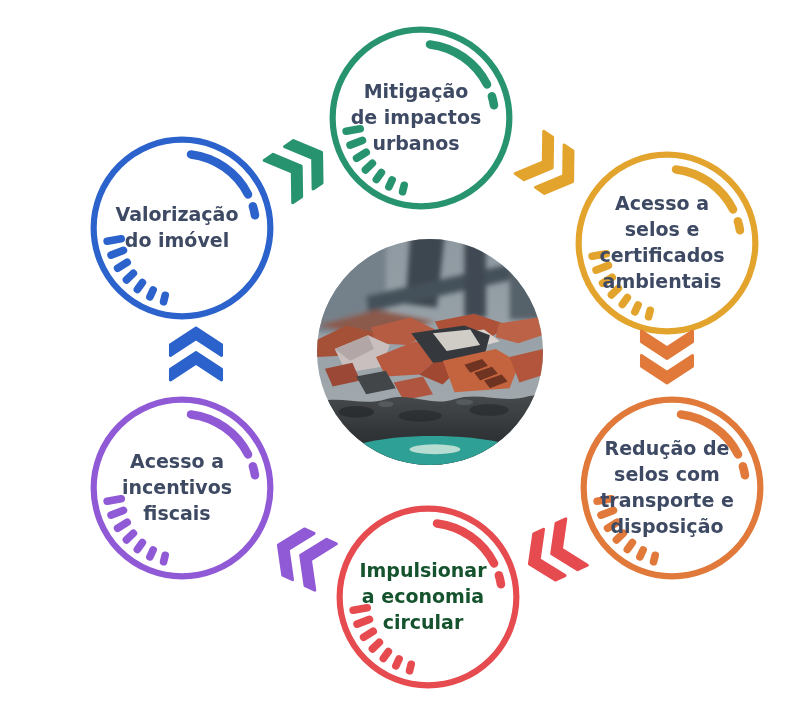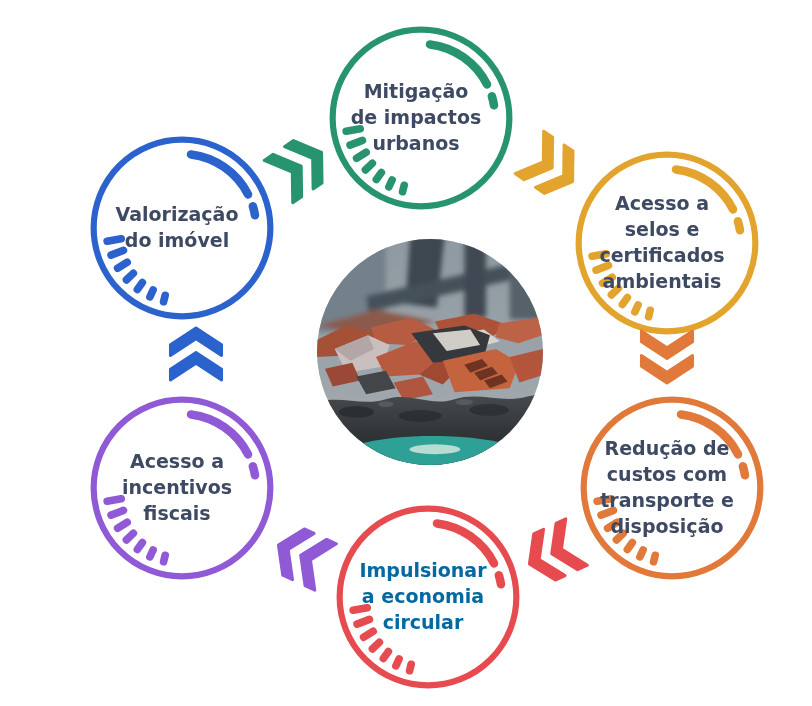--- a/index.html
+++ b/index.html
@@ -82,30 +82,30 @@
 selos e
 certificados
 ambientais</div>
   </div>
 
   <div class="node pos-bottom-right" style="color: rgb(224, 121, 58);">
     <svg class="ring" viewBox="0 0 200 200">
         <use href="#ring-sym"></use>
       </svg>
     <div class="label" style="color: rgb(62, 74, 99);">Redução de
-custos com
+selos com
 transporte e
 disposição</div>
   </div>
 
   <div class="node pos-bottom" style="color: rgb(230, 75, 79);">
     <svg class="ring" viewBox="0 0 200 200">
         <use href="#ring-sym"></use>
       </svg>
-    <div class="label" style="color: #0369a1;">Impulsionar
+    <div class="label" style="color: #14532d;">Impulsionar
 a economia
 circular</div>
   </div>
 
   <div class="node pos-bottom-left" style="color: rgb(144, 89, 214);">
     <svg class="ring" viewBox="0 0 200 200">
         <use href="#ring-sym"></use>
       </svg>
     <div class="label" style="color: rgb(62, 74, 99);">Acesso a
 incentivos

